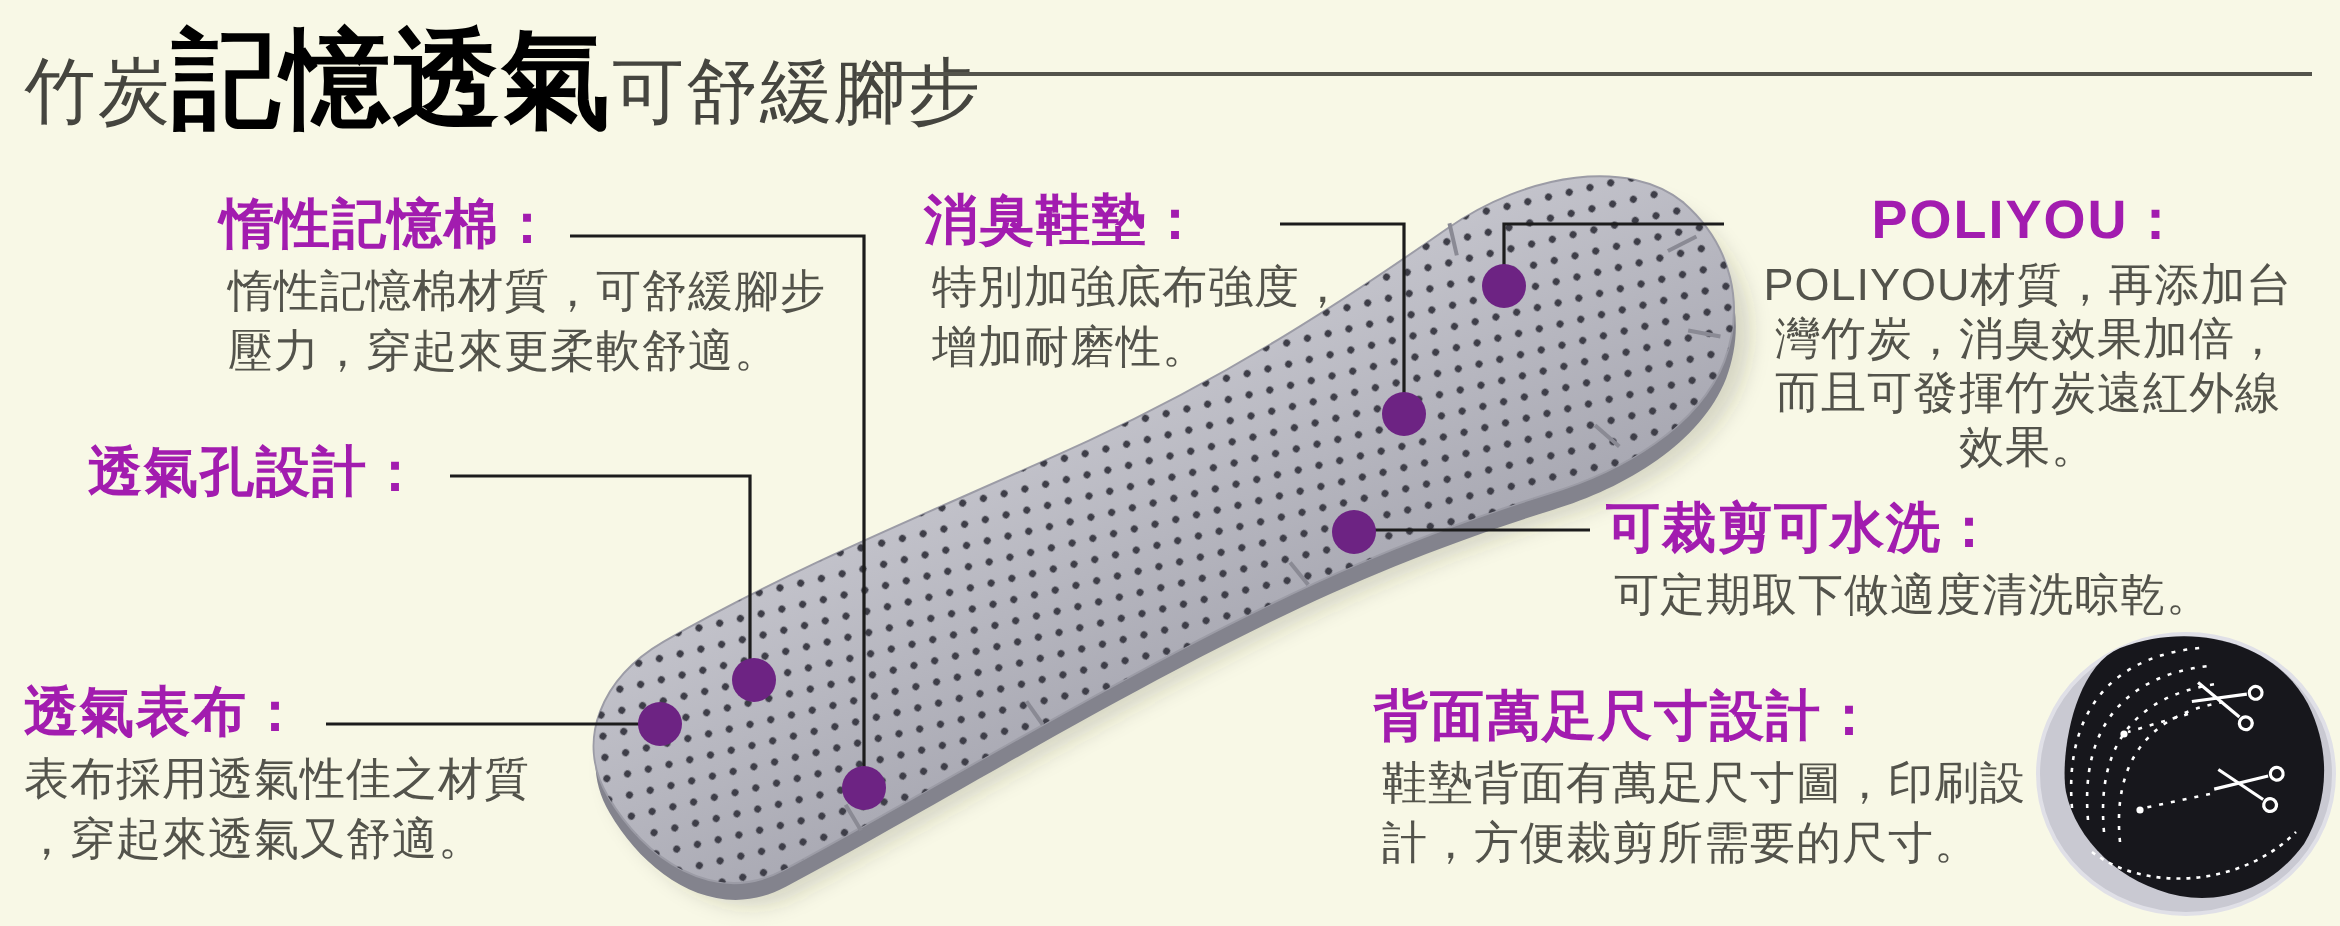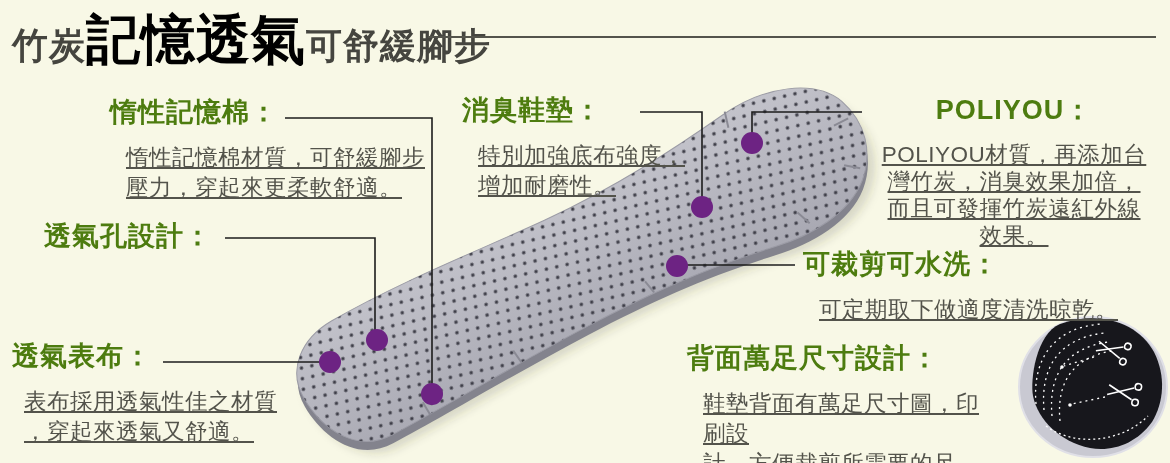--- a/index.html
+++ b/index.html
@@ -3,28 +3,28 @@
 <meta charset="utf-8">
 <style>
   html,body{margin:0;padding:0;}
   body{width:1170px;height:463px;overflow:hidden;
        font-family:"Liberation Sans","DejaVu Sans",sans-serif;}
   .stage{position:relative;width:1170px;height:463px;background:#f8f8e6;overflow:hidden;}
   svg.art{position:absolute;left:0;top:0;z-index:1;}
 
   
   .title{position:absolute;left:12px;top:4px;z-index:3;white-space:nowrap;}
-  .title .t-dark{font-size:36px;font-weight:700;color:#45453f;letter-spacing:1px;}
+  .title .t-dark{font-size:36px;font-weight:400;color:#45453f;letter-spacing:1px;}
   .title .t-blue{font-size:54px;font-weight:700;color:#000000;letter-spacing:1px;}
   .title-rule{position:absolute;left:428px;top:36px;width:728px;height:2px;background:#54544c;z-index:3;}
 
   
   .callout{position:absolute;z-index:3;}
-  .callout h2{margin:0 0 4px 0;font-size:27px;font-weight:700;color:#4d7c0f;letter-spacing:1px;line-height:30px;}
-  .callout p{margin:16px;font-size:22.5px;color:#53534b;line-height:30px;letter-spacing:0.5px;white-space:pre-line;text-decoration:underline;}
+  .callout h2{margin:0 0 4px 0;font-size:27px;font-weight:700;color:#a21caf;letter-spacing:1px;line-height:30px;}
+  .callout p{margin:4px;font-size:22.5px;color:#53534b;line-height:30px;letter-spacing:0.5px;white-space:pre-line;}
   #c-memory   {left:110px;top:97px; width:345px;}
   #c-abrasion {left:462px;top:95px; width:250px;}
   #c-poliyou  {left:864px;top:95px; width:300px;text-align:center;}
   #c-poliyou p{line-height:27px;}
   #c-vent     {left:44px; top:221px;width:350px;}
   #c-wash     {left:803px;top:249px;width:340px;}
   #c-topfabric{left:8px;  top:341px;width:290px;}
   #c-topfabric h2{margin-left:4px;}
   #c-backsize {left:687px;top:343px;width:330px;}
 </style>

